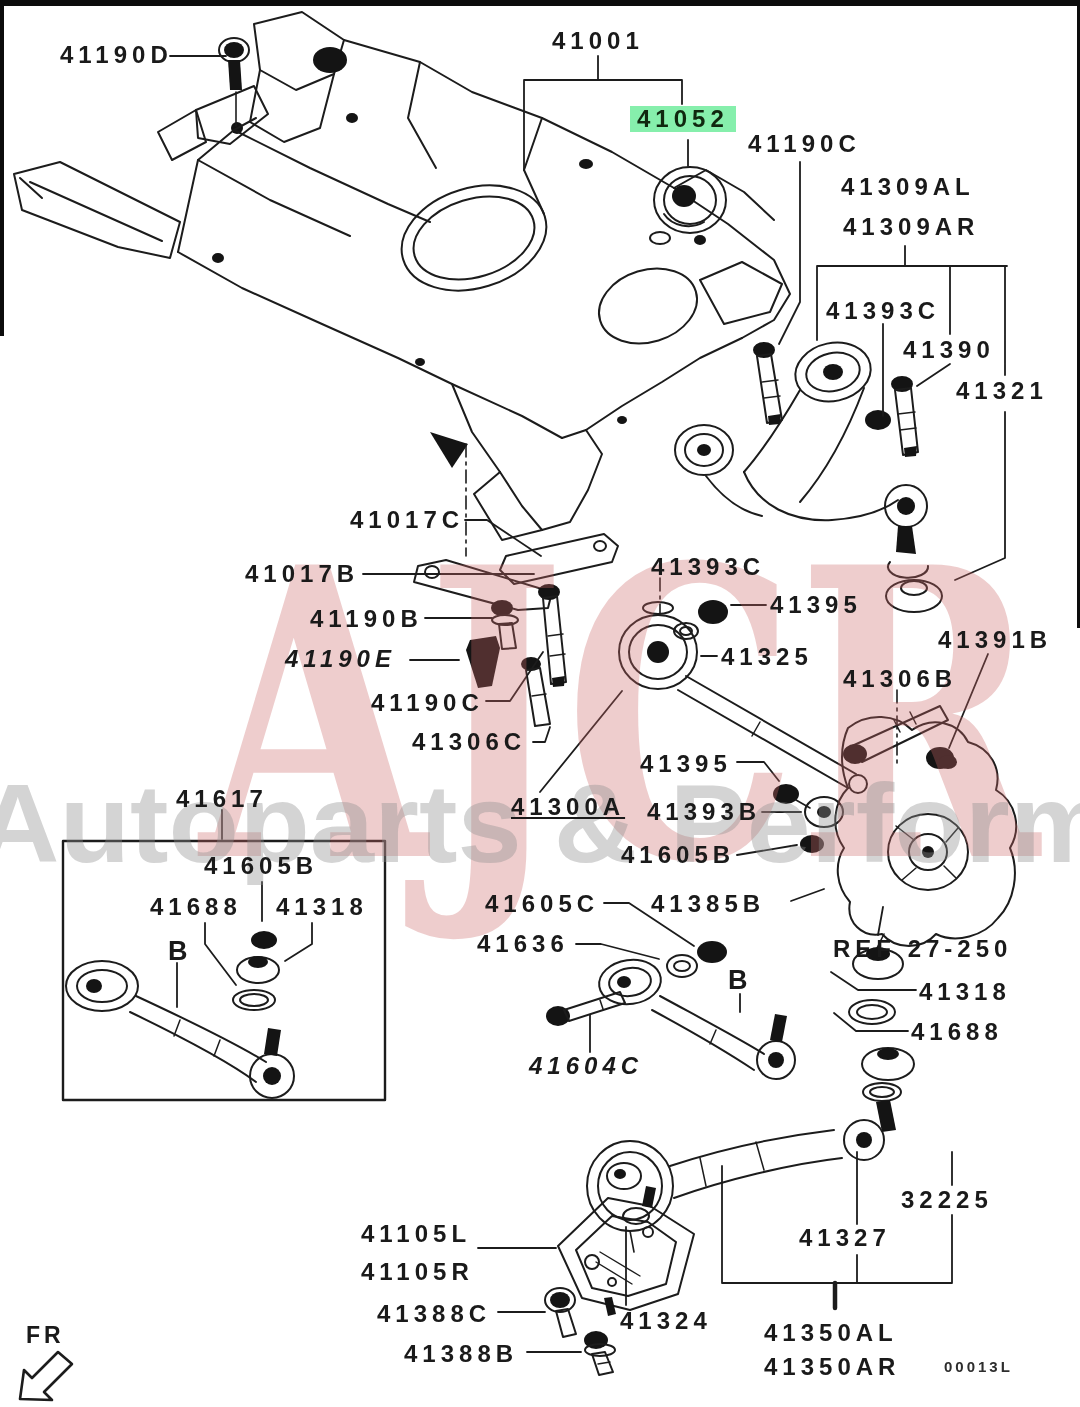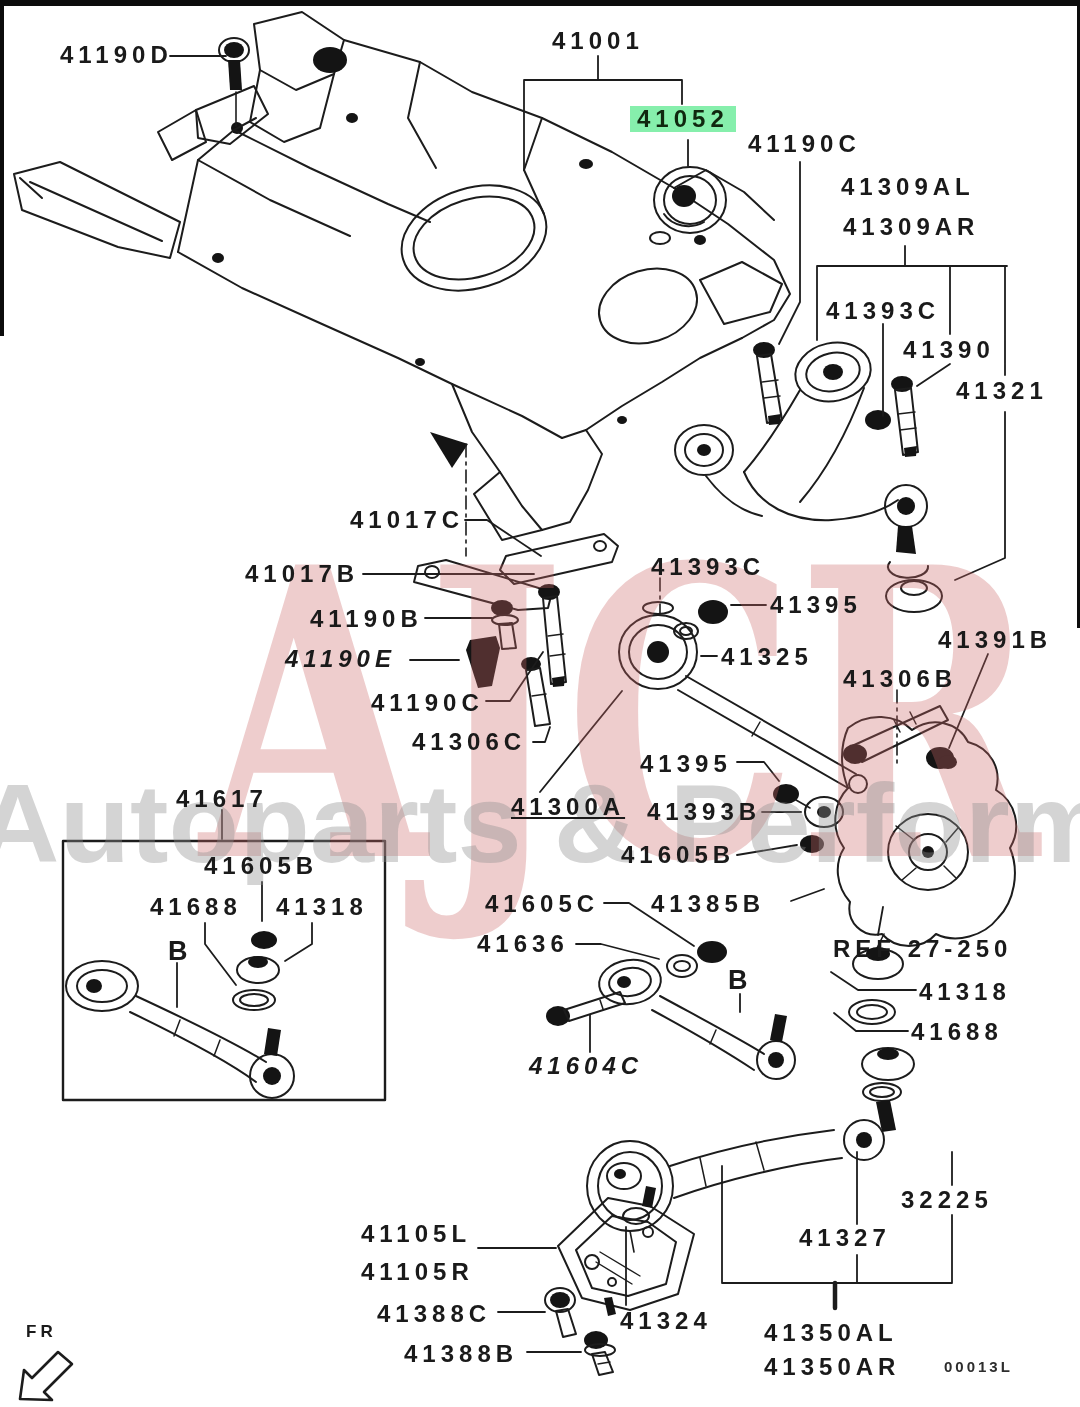--- a/index.html
+++ b/index.html
@@ -7,21 +7,21 @@
     position:relative;width:1080px;height:1407px;background:#ffffff;
     overflow:hidden;font-family:"Liberation Sans",sans-serif;
   }
   #artwork{position:absolute;left:0;top:0;}
   .part-label{
     position:absolute;font-weight:bold;font-size:24px;letter-spacing:5px;
     color:#1a1a1a;white-space:nowrap;line-height:1.1;z-index:30;
   }
   .part-highlight{padding:0 7px;color:#10270f;}
   .letter{font-size:27px;letter-spacing:1px;}
-  .direction{font-size:17px;letter-spacing:4px;}
+  .direction{font-size:23px;letter-spacing:4px;}
   .sheet{font-size:15px;letter-spacing:3px;color:#2d2d2d;font-weight:bold;}
   #labels-layer{position:absolute;left:0;top:0;width:100%;height:100%;z-index:30;}
 </style>
 </head>
 <body>
 
 <div id="canvas">
 
   <svg id="artwork" width="1080" height="1407" viewBox="0 0 1080 1407" fill="none" stroke="#1c1c1c" stroke-width="2" stroke-linecap="round" stroke-linejoin="round">
 

